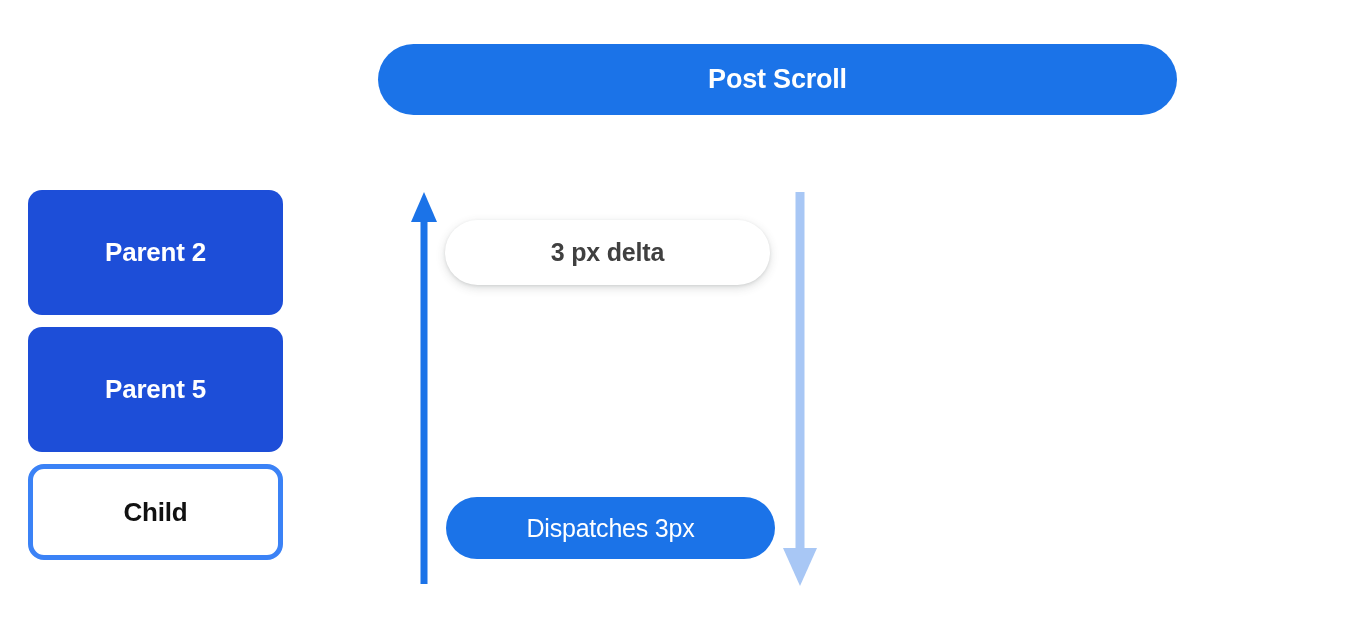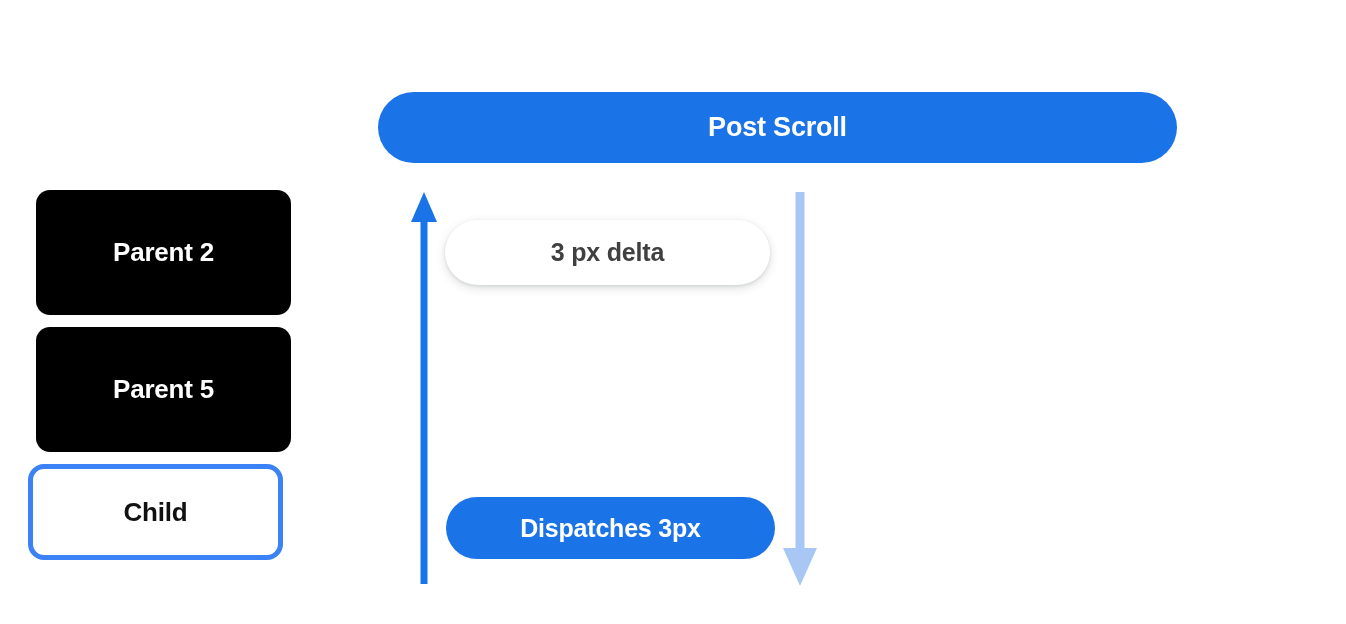--- a/index.html
+++ b/index.html
@@ -23,21 +23,20 @@
     position: absolute;
     left: 378px;
     top: 44px;
     width: 799px;
     height: 71px;
     background: #1b73e8;
     border-radius: 36px;
     display: flex;
     align-items: center;
     justify-content: center;
-    margin-top: 48px;
   }
   .banner-label {
     color: #ffffff;
     font-size: 27px;
     font-weight: bold;
     letter-spacing: -0.2px;
   }
 
   
   .stack {
@@ -49,24 +48,23 @@
   .node-box {
     box-sizing: border-box;
     width: 255px;
     display: flex;
     align-items: center;
     justify-content: center;
     border-radius: 14px;
   }
   .node-box.filled {
     height: 125px;
-    background: #000000;
+    background: #1d4ed8;
     border: none;
     margin-bottom: 12px;
-    margin-left: 8px;
   }
   .node-box.filled .node-label {
     color: #ffffff;
     font-size: 26px;
     font-weight: bold;
     letter-spacing: -0.2px;
   }
   .node-box.outlined {
     height: 96px;
     background: #ffffff;
@@ -121,21 +119,21 @@
     left: 446px;
     top: 497px;
     width: 329px;
     height: 62px;
     background: #1b73e8;
     border-radius: 31px;
   }
   .pill-dispatch .pill-label {
     color: #ffffff;
     font-size: 25px;
-    font-weight: bold;
+    font-weight: normal;
     letter-spacing: -0.2px;
   }
 </style>
 </head>
 <body>
 
 <div id="canvas">
 
   <div class="banner">
     <span class="banner-label">Post Scroll</span>

